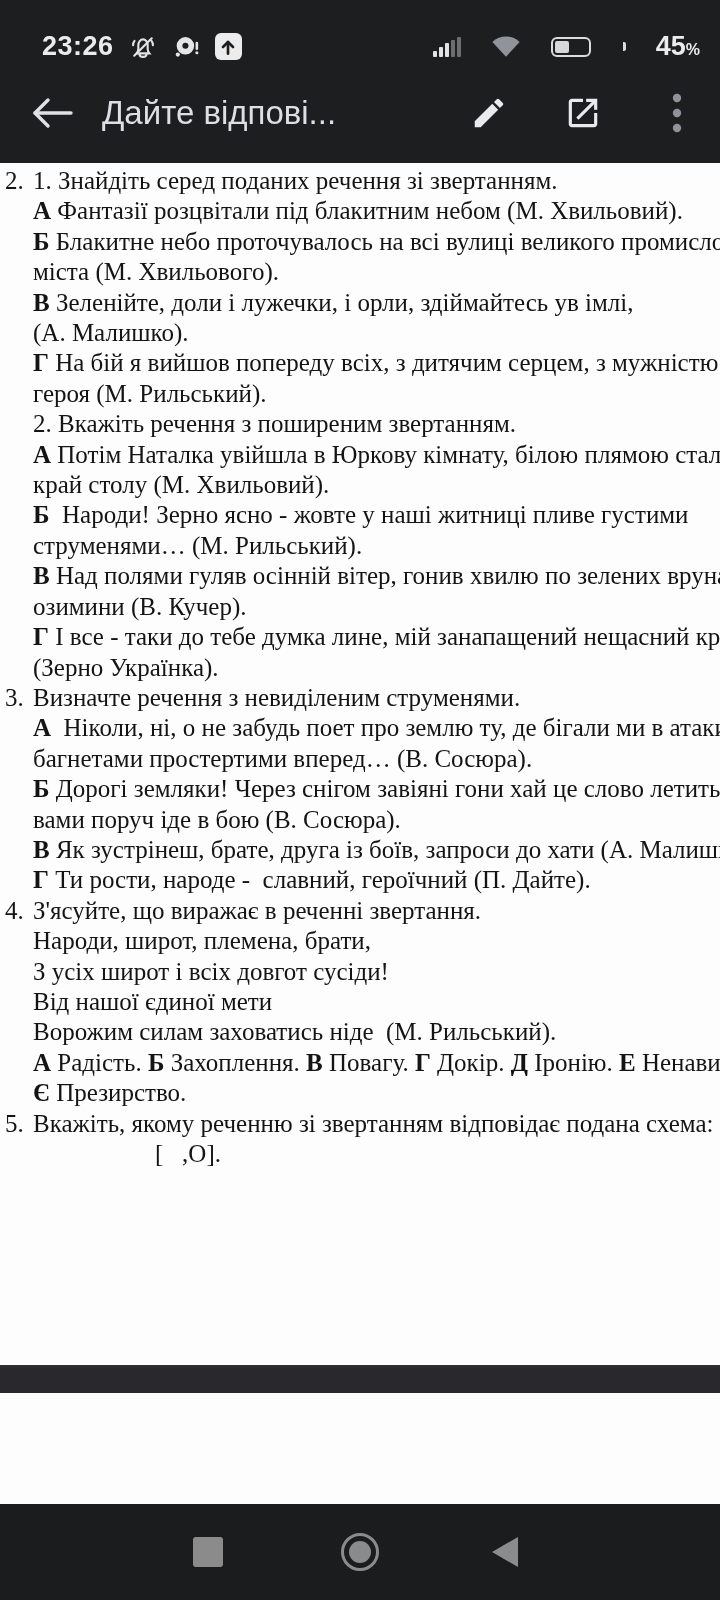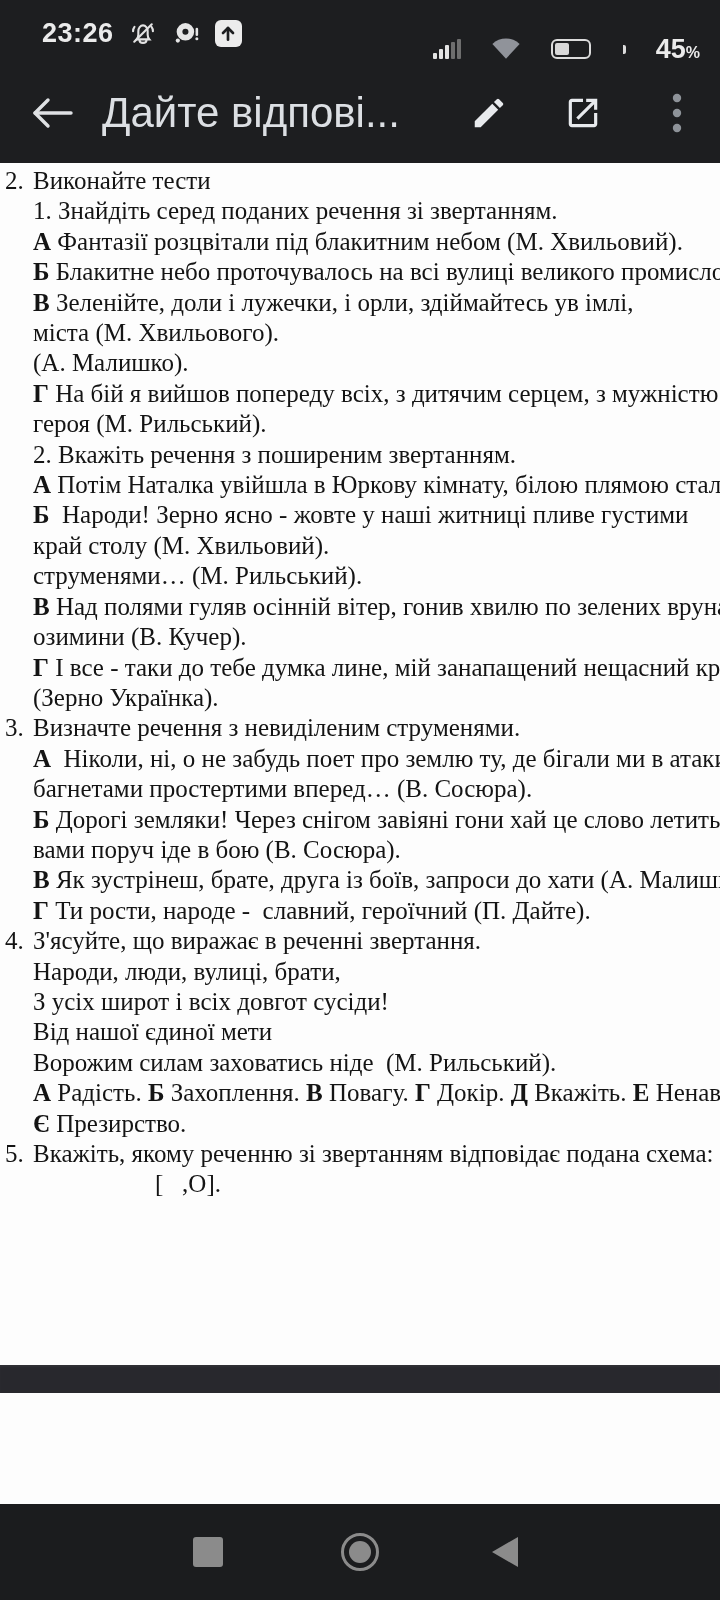--- a/index.html
+++ b/index.html
@@ -1,20 +1,20 @@
 <!DOCTYPE html>
 <html><head>
 <meta charset="utf-8">
 <style>
   html,body{margin:0;padding:0;}
   body{width:720px;height:1600px;position:relative;background:#1d1e20;font-family:"Liberation Sans",sans-serif;overflow:hidden;}
   .screen{position:absolute;inset:0;}
 
   
-  .status-bar{position:absolute;top:0;left:0;width:720px;height:62px;background:#1d1e20;display:flex;align-items:center;padding:4px 20px 0 42px;box-sizing:border-box;}
+  .status-bar{position:absolute;top:0;left:0;width:720px;height:62px;background:#1d1e20;display:flex;align-items:flex-end;padding:4px 20px 0 42px;box-sizing:border-box;}
   .status-left{display:flex;align-items:center;gap:15px;}
   .status-time{color:#ebebeb;font-size:27px;font-weight:600;letter-spacing:.5px;}
   .status-right{margin-left:auto;display:flex;align-items:center;gap:30px;margin-top:32px;}
   .sig-bars{display:flex;align-items:flex-end;gap:2px;height:20px;}
   .sig-bars i{display:block;width:4px;border-radius:1px;background:#e3e3e3;}
   .sig-bars i:nth-child(1){height:6px;}
   .sig-bars i:nth-child(2){height:10px;}
   .sig-bars i:nth-child(3){height:14px;}
   .sig-bars i:nth-child(4){height:17px;background:#6e6e6e;}
   .sig-bars i:nth-child(5){height:20px;background:#6e6e6e;}
@@ -22,21 +22,21 @@
   .battery-fill{height:100%;background:#d8d8d8;border-radius:2px;}
   .battery-tip{width:3px;height:9px;background:#dcdcdc;border-radius:0 2px 2px 0;margin-left:2px;}
   .pct{color:#ebebeb;font-size:27px;font-weight:600;}
   .pct small{font-size:16px;font-weight:600;}
   .upload-chip{width:27px;height:27px;background:#ececec;border-radius:6px;display:flex;align-items:center;justify-content:center;}
 
   
   .app-bar{position:absolute;top:62px;left:0;width:720px;height:101px;background:#1d1e20;display:flex;align-items:center;padding:0 18px 0 24px;box-sizing:border-box;}
   .iconbtn{background:none;border:none;padding:0;display:flex;align-items:center;justify-content:center;cursor:pointer;}
   .back-btn{width:56px;height:56px;margin-right:22px;}
-  .app-title{color:#dcdfe3;font-size:42px;font-weight:400;white-space:nowrap;overflow:hidden;flex:1;}
+  .app-title{color:#dcdfe3;font-size:33px;font-weight:400;white-space:nowrap;overflow:hidden;flex:1;}
   .actions{display:flex;align-items:center;gap:44px;margin-left:12px;}
   .actions .iconbtn{width:50px;height:50px;}
 
   
   .doc-viewport{position:absolute;top:163px;left:0;width:720px;height:1341px;background:#ffffff;overflow:hidden;}
   .doc-page{position:absolute;top:0;left:0;width:720px;height:1202px;background:#fdfdfd;overflow:hidden;}
   .page-gap{position:absolute;top:1202px;left:0;width:720px;height:28px;background:#28282d;box-shadow:inset 0 2px 2px rgba(255,255,255,.04);}
   .doc-page2{position:absolute;top:1230px;left:0;width:720px;height:111px;background:#fdfdfd;}
   .doc-content{padding-top:3px;font-family:"Liberation Serif",serif;font-size:25px;line-height:30.4px;color:#141414;}
   .line{position:relative;padding-left:33px;white-space:pre;}
@@ -137,47 +137,47 @@
             <circle cx="6" cy="37" r="4.2" fill="#8e9399"></circle>
           </svg>
         </span>
       </button>
     </div>
   </div>
 
   <div class="doc-viewport">
     <div class="doc-page">
       <div class="doc-content" id="doc-lines">
-  <div class="line"><span class="num">2.</span><span class="body"><span>Виконайте тести</span></span></div>
+  <div class="line"><span class="num">2.</span></div>
 
   <div class="line"><span class="body"><span>1. Знайдіть серед поданих речення зі звертанням.</span></span></div>
 
   <div class="line"><span class="body"><span class="b">А</span><span> Фантазії розцвітали під блакитним небом </span><span class="i">(М. Хвильовий)</span><span>.</span></span></div>
 
   <div class="line"><span class="body"><span class="b">Б</span><span> Блакитне небо проточувалось на всі вулиці великого промислового</span></span></div>
 
+  <div class="line"><span class="body"><span>міста </span><span class="i">(М. Хвильового)</span><span>.</span></span></div>
+
   <div class="line"><span class="body"><span class="b">В</span><span> Зеленійте, доли і лужечки, і орли, здіймайтесь ув імлі,</span></span></div>
 
-  <div class="line"><span class="body"><span>міста </span><span class="i">(М. Хвильового)</span><span>.</span></span></div>
-
 
   <div class="line"><span class="body"><span class="i">(А. Малишко)</span><span>.</span></span></div>
 
   <div class="line"><span class="body"><span class="b">Г</span><span> На бій я вийшов попереду всіх, з дитячим серцем, з мужністю</span></span></div>
 
   <div class="line"><span class="body"><span>героя </span><span class="i">(М. Рильський)</span><span>.</span></span></div>
 
   <div class="line"><span class="body"><span>2. Вкажіть речення з поширеним звертанням.</span></span></div>
 
   <div class="line"><span class="body"><span class="b">А</span><span> Потім Наталка увійшла в Юркову кімнату, білою плямою стала</span></span></div>
 
+  <div class="line"><span class="body"><span>край столу </span><span class="i">(М. Хвильовий)</span><span>.</span></span></div>
+
   <div class="line"><span class="body"><span class="b">Б</span><span>  Народи! Зерно ясно - жовте у наші житниці пливе густими</span></span></div>
 
-  <div class="line"><span class="body"><span>край столу </span><span class="i">(М. Хвильовий)</span><span>.</span></span></div>
-
   <div class="line"><span class="body"><span>струменями… </span><span class="i">(М. Рильський)</span><span>.</span></span></div>
 
   <div class="line"><span class="body"><span class="b">В</span><span> Над полями гуляв осінній вітер, гонив хвилю по зелених врунах</span></span></div>
 
   <div class="line"><span class="body"><span>озимини </span><span class="i">(В. Кучер)</span><span>.</span></span></div>
 
   <div class="line"><span class="body"><span class="b">Г</span><span> І все - таки до тебе думка лине, мій занапащений нещасний краю!</span></span></div>
 
   <div class="line"><span class="body"><span>(</span><span class="i">Зерно Українка</span><span>).</span></span></div>
 
@@ -190,29 +190,29 @@
   <div class="line"><span class="body"><span class="b">Б</span><span> Дорогі земляки! Через снігом завіяні гони хай це слово летить, з</span></span></div>
 
   <div class="line"><span class="body"><span>вами поруч іде в бою </span><span class="i">(В. Сосюра)</span><span>.</span></span></div>
 
   <div class="line"><span class="body"><span class="b">В</span><span> Як зустрінеш, брате, друга із боїв, запроси до хати </span><span class="i">(А. Малишко)</span></span></div>
 
   <div class="line"><span class="body"><span class="b">Г</span><span> Ти рости, народе -  славний, героїчний (</span><span class="i">П. Дайте</span><span>).</span></span></div>
 
   <div class="line"><span class="num">4.</span><span class="body"><span>З'ясуйте, що виражає в реченні звертання.</span></span></div>
 
-  <div class="line"><span class="body"><span>Народи, люди, вулиці, брати,</span></span></div>
+  <div class="line"><span class="body"><span>Народи, широт, племена, брати,</span></span></div>
 
   <div class="line"><span class="body"><span>З усіх широт і всіх довгот сусіди!</span></span></div>
 
   <div class="line"><span class="body"><span>Від нашої єдиної мети</span></span></div>
 
   <div class="line"><span class="body"><span>Ворожим силам заховатись ніде  </span><span class="i">(М. Рильський)</span><span>.</span></span></div>
 
-  <div class="line"><span class="body"><span class="b">А</span><span> Радість. </span><span class="b">Б</span><span> Захоплення. </span><span class="b">В</span><span> Повагу. </span><span class="b">Г</span><span> Докір. </span><span class="b">Д</span><span> Вкажіть. </span><span class="b">Е</span><span> Ненависть.</span></span></div>
+  <div class="line"><span class="body"><span class="b">А</span><span> Радість. </span><span class="b">Б</span><span> Захоплення. </span><span class="b">В</span><span> Повагу. </span><span class="b">Г</span><span> Докір. </span><span class="b">Д</span><span> Іронію. </span><span class="b">Е</span><span> Ненависть.</span></span></div>
 
   <div class="line"><span class="body"><span class="b">Є</span><span> Презирство.</span></span></div>
 
   <div class="line"><span class="num">5.</span><span class="body"><span>Вкажіть, якому реченню зі звертанням відповідає подана схема:</span></span></div>
 
   <div class="line schema"><span class="body"><span>[   ,О].</span></span></div>
 </div>
     </div>
     <div class="page-gap"></div>
     <div class="doc-page2"></div>

